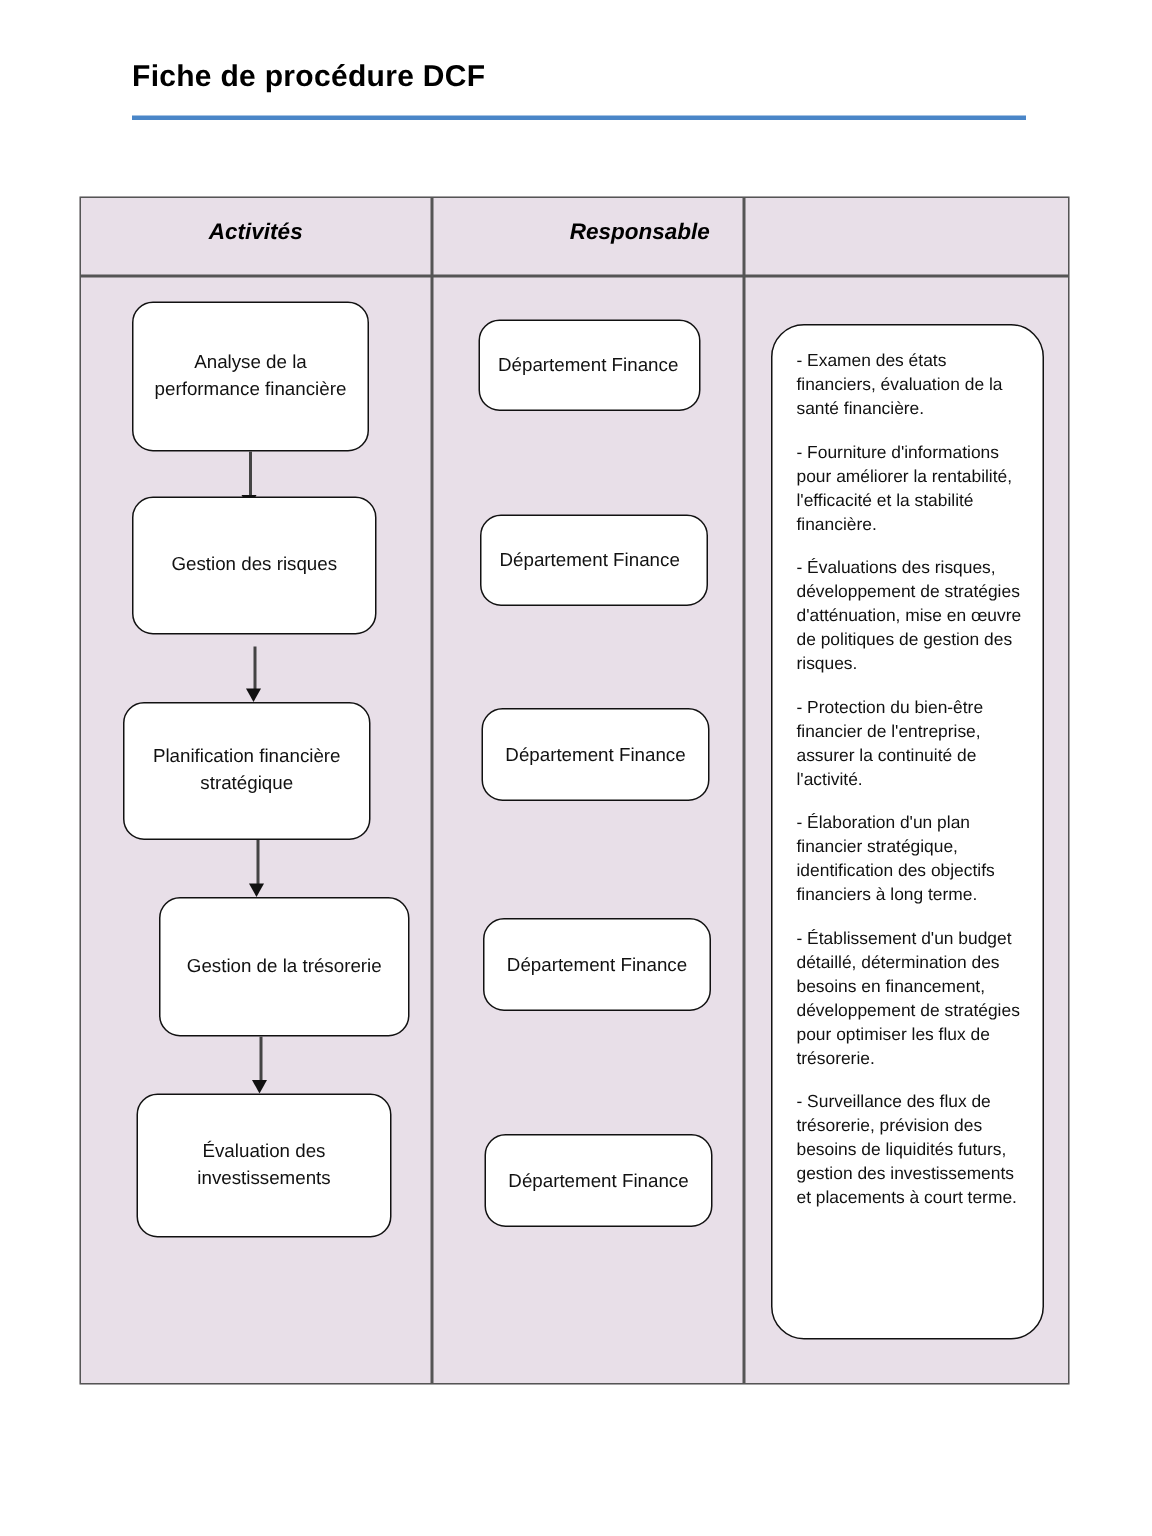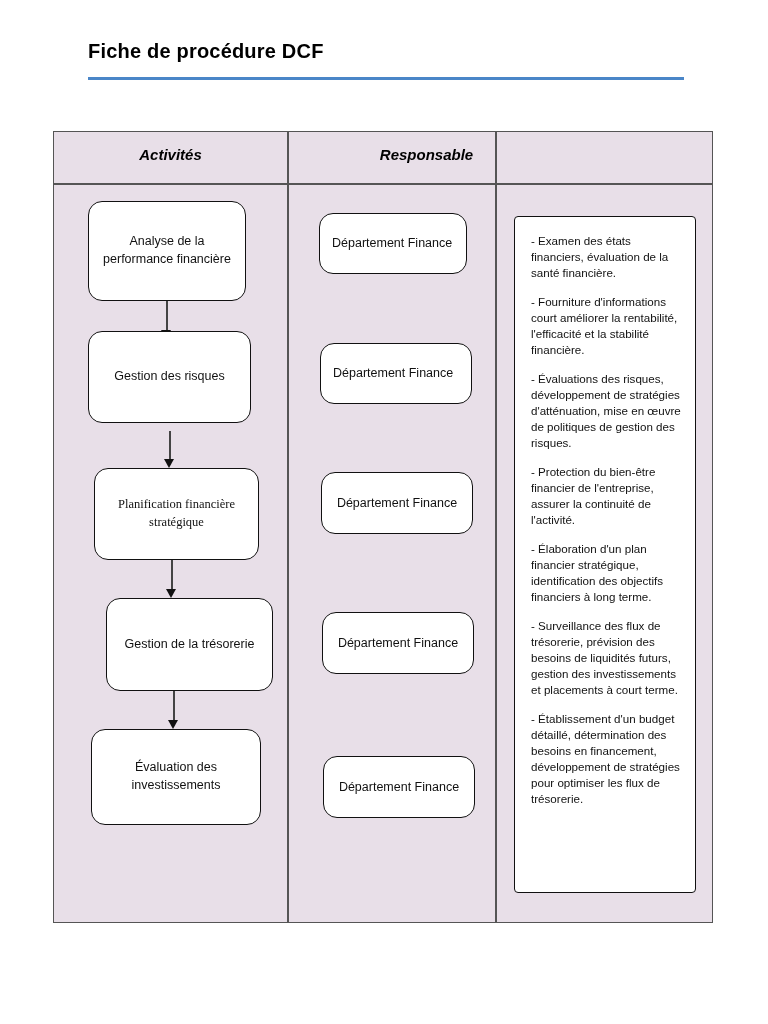--- a/index.html
+++ b/index.html
@@ -126,21 +126,21 @@
 
   
   #comment-box {
     position: absolute;
     left: 460px;
     top: 84px;
     width: 182px;
     height: 677px;
     background: #ffffff;
     border: 1.8px solid #111;
-    border-radius: 4px;
+    border-radius: 22px;
     box-sizing: border-box;
     padding: 16px 14px 10px 16px;
     overflow: hidden;
   }
   .comment-para {
     font-size: 11.6px;
     line-height: 1.38;
     color: #111;
     margin: 0 0 13px 0;
     text-align: left;
@@ -166,21 +166,21 @@
   <div class="node activity" style="left:34px; top:69px; width:158px; height:100px;">Analyse de la performance financière</div>
 
   <div class="connector" style="left:112px; top:169px; height:33px;"></div>
   <div class="arrowhead" style="left:107px; top:198px;"></div>
 
   <div class="node activity" style="left:34px; top:199px; width:163px; height:92px;">Gestion des risques</div>
 
   <div class="connector" style="left:115px; top:299px; height:32px;"></div>
   <div class="arrowhead" style="left:110px; top:327px;"></div>
 
-  <div class="node activity" style="left:40px; top:336px; width:165px; height:92px;font-family:Liberation Serif, serif;">Planification financière stratégique</div>
+  <div class="node activity" style="left:28px; top:336px; width:165px; height:92px;">Planification financière stratégique</div>
 
   <div class="connector" style="left:117px; top:428px; height:33px;"></div>
   <div class="arrowhead" style="left:112px; top:457px;"></div>
 
   <div class="node activity" style="left:52px; top:466px; width:167px; height:93px;">Gestion de la trésorerie</div>
 
   <div class="connector" style="left:119px; top:559px; height:33px;"></div>
   <div class="arrowhead" style="left:114px; top:588px;"></div>
 
   <div class="node activity" style="left:37px; top:597px; width:170px; height:96px;">Évaluation des investissements</div>
@@ -190,21 +190,21 @@
   <div class="node resp align-left" style="left:266px; top:211px; width:152px; height:61px;">Département Finance</div>
 
   <div class="node resp" style="left:267px; top:340px; width:152px; height:62px;">Département Finance</div>
 
   <div class="node resp" style="left:268px; top:480px; width:152px; height:62px;">Département Finance</div>
 
   <div class="node resp" style="left:269px; top:624px; width:152px; height:62px;">Département Finance</div>
 
   <div id="comment-box">
     <p class="comment-para">- Examen des états financiers, évaluation de la santé financière.</p>
-    <p class="comment-para"> - Fourniture d'informations court améliorer la rentabilité, l'efficacité et la stabilité financière.</p>
+    <p class="comment-para"> - Fourniture d'informations pour améliorer la rentabilité, l'efficacité et la stabilité financière.</p>
     <p class="comment-para">- Évaluations des risques, développement de stratégies d'atténuation, mise en œuvre de politiques de gestion des risques.</p>
     <p class="comment-para"> - Protection du bien-être financier de l'entreprise, assurer la continuité de l'activité.</p>
     <p class="comment-para">- Élaboration d'un plan financier stratégique, identification des objectifs financiers à long terme.</p>
+    <p class="comment-para"> - Établissement d'un budget détaillé, détermination des besoins en financement, développement de stratégies pour optimiser les flux de trésorerie.</p>
     <p class="comment-para"> - Surveillance des flux de trésorerie, prévision des besoins de liquidités futurs, gestion des investissements et placements à court terme.</p>
-    <p class="comment-para"> - Établissement d'un budget détaillé, détermination des besoins en financement, développement de stratégies pour optimiser les flux de trésorerie.</p>
   </div>
 
 </div>
 
 </body></html>

